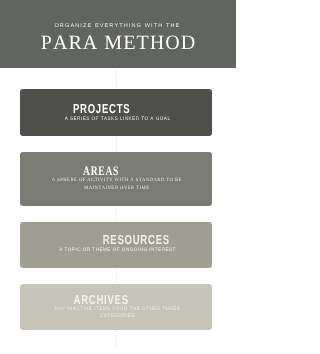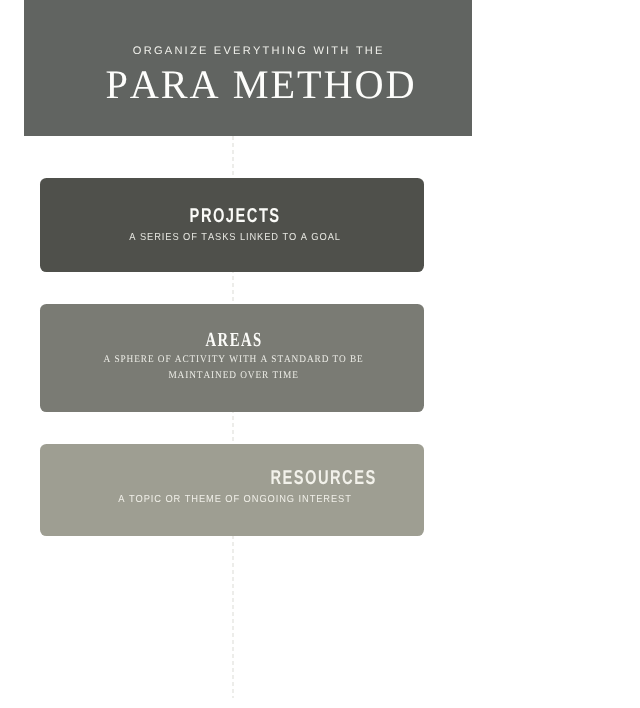--- a/index.html
+++ b/index.html
@@ -3,21 +3,21 @@
 <meta charset="utf-8">
 <style>
   html,body{margin:0;padding:0;}
   body{width:236px;height:354px;background:#ffffff;overflow:hidden;
        font-family:"Liberation Sans",sans-serif;
        -webkit-font-smoothing:antialiased;-moz-osx-font-smoothing:grayscale;
        text-rendering:geometricPrecision;font-kerning:none;}
   .page{position:relative;width:236px;height:354px;background:#ffffff;overflow:hidden;}
 
   
-  .header{position:absolute;left:12px;top:0;width:236px;height:68px;background:#616461;}
+  .header{position:absolute;left:0;top:0;width:236px;height:68px;background:#616461;}
   .eyebrow{position:absolute;left:0;top:24.2px;width:236px;text-align:center;
            font-size:5.52px;line-height:5.52px;letter-spacing:1.1px;color:#f0f0eb;
            font-weight:400;white-space:nowrap;}
   .eyebrow span{display:inline-block;transform:translateX(-1.2px) scaleX(1.006);
                 transform-origin:center;margin-right:-1.1px;}
   .title{position:absolute;left:0;top:33px;width:236px;text-align:center;
          font-family:"Liberation Serif",serif;font-size:20.31px;line-height:20.31px;
          letter-spacing:1px;color:#fdfdfb;font-weight:400;white-space:nowrap;}
   .title span{display:inline-block;transform:scaleX(0.991);transform-origin:center;
               margin-right:-1px;}
@@ -27,22 +27,22 @@
         background:repeating-linear-gradient(to bottom,
           #ededea 0px,#ededea 1.9px,rgba(0,0,0,0) 1.9px,rgba(0,0,0,0) 3.5px);}
 
   
   .card{position:absolute;left:20.4px;width:191.3px;border-radius:3.2px;overflow:hidden;}
   .c1{top:89.3px;height:46.7px;background:#4f504b;}
   .c2{top:152.0px;height:53.8px;background:#7a7b74;font-family:Liberation Serif, serif;}
   .c3{top:221.6px;height:46.3px;background:#9e9e92;}
   .c4{top:284.0px;height:46.1px;background:#c6c5b8;}
 
-  .cap{position:absolute;left:16px;width:160px;text-align:center;
-       font-size:10px;line-height:7.41px;font-weight:bold;letter-spacing:1px;
+  .cap{position:absolute;left:0;width:160px;text-align:center;
+       font-size:13px;line-height:7.41px;font-weight:bold;letter-spacing:1px;
        white-space:nowrap;}
   .cap span{display:inline-block;transform:translateX(0.6px) scaleX(0.735);
             transform-origin:center;margin-right:-1px;}
   .desc{position:absolute;left:0;width:191.3px;text-align:center;
         font-size:5.09px;line-height:7.65px;letter-spacing:0.5px;font-weight:400;
         white-space:pre-line;}
   .desc span{display:inline-block;transform:translateX(0.8px) scaleX(0.916);
              transform-origin:center;margin-right:-0.5px;}
 
   .c1 .cap{top:15.6px;color:#fafaf7;}
@@ -75,14 +75,19 @@
     <div class="cap"><span>AREAS</span></div>
     <div class="desc"><span>A SPHERE OF ACTIVITY WITH A STANDARD TO BE
 MAINTAINED OVER TIME</span></div>
   </div>
 
   <div class="card c3">
     <div class="cap"><span>RESOURCES</span></div>
     <div class="desc"><span>A TOPIC OR THEME OF ONGOING INTEREST</span></div>
   </div>
 
+  <div class="card c4">
+    <div class="cap"><span>ARCHIVES</span></div>
+    <div class="desc"><span>ANY INACTIVE ITEMS FROM THE OTHER THREE
+CATEGORIES</span></div>
+  </div>
 
 </div>
 
 </body></html>

